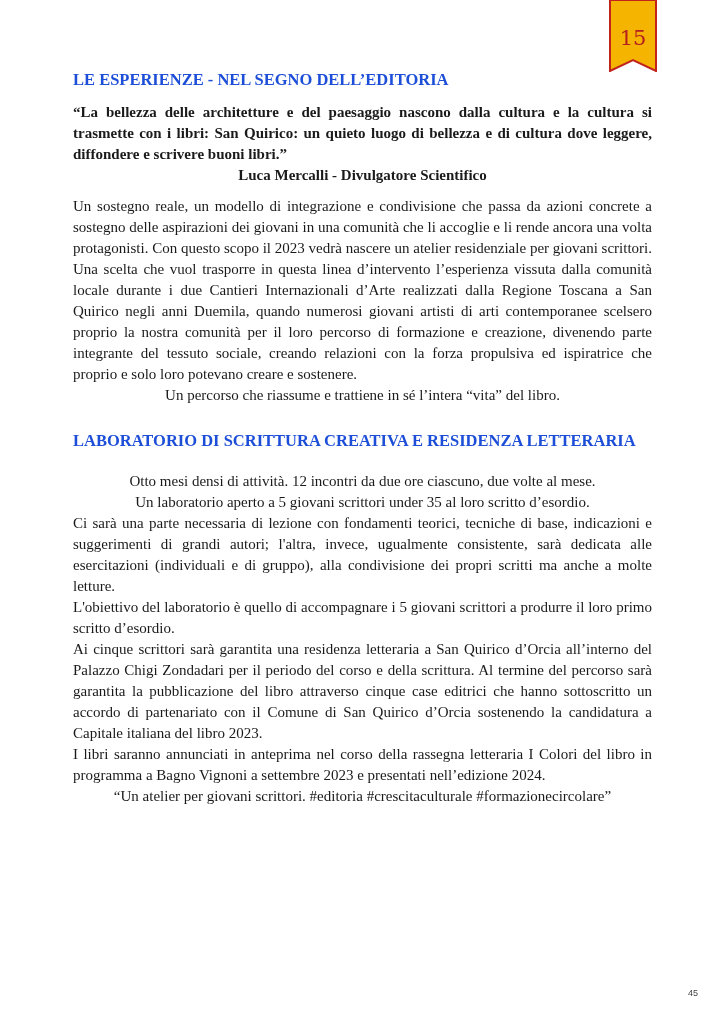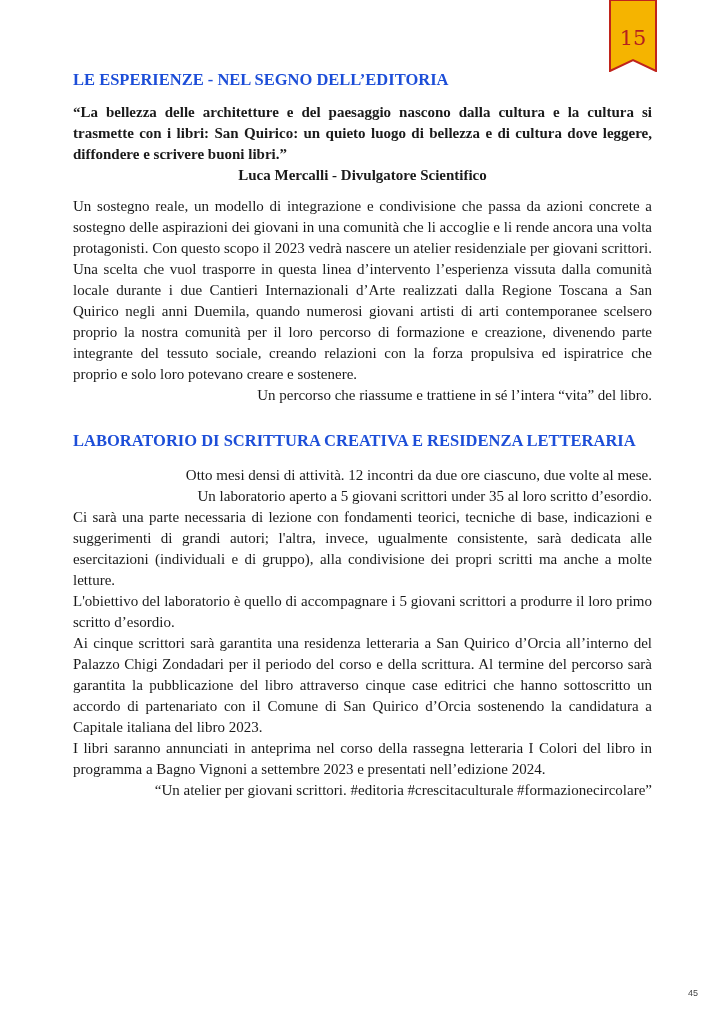--- a/index.html
+++ b/index.html
@@ -11,22 +11,22 @@
                 font-family: "DejaVu Serif", serif; font-size: 21px; color: #b5201e; margin-top: 12px; }
   .content { position: absolute; left: 73px; top: 68px; width: 579px; }
   h1, h2 { margin: 0; color: #1d4ed8; font-weight: bold; font-size: 16.5px; line-height: 23px;
            font-family: "Liberation Serif", serif; }
   h2 { text-align: justify; text-align-last: left; }
   p { margin: 0; font-size: 15px; line-height: 21px; text-align: justify; }
   .quote { margin-top: 11px; font-weight: bold; }
   .author { text-align: center; font-weight: bold; margin-top: 0; }
   .para1 { margin-top: 10px; }
   .h2wrap { margin-top: 23px; }
-  .para2 { margin-top: 13px; }
-  .last { text-align: right; }
+  .para2 { margin-top: 19px; }
+  .last { text-align: center; }
   .page-number { position: absolute; left: 680px; top: 988px; font-family: Liberation Sans, sans-serif;
                  font-size: 9px; color: #444; margin-left: 8px; }
 </style>
 </head>
 <body>
 
 <div class="ribbon">
   <svg width="48" height="72" viewBox="0 0 48 72">
     <polygon id="ribbon-shape" points="1,0 47,0 47,71 24,60 1,71" fill="#f5b400" stroke="#c0241c" stroke-width="2"></polygon>
   </svg>

